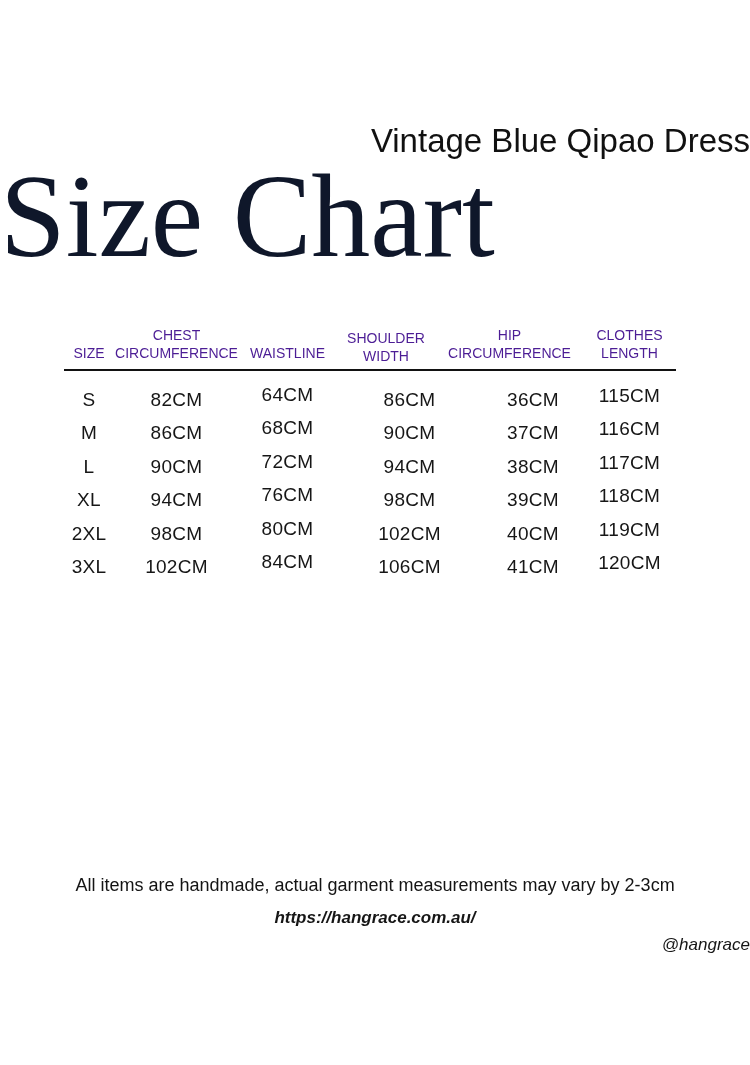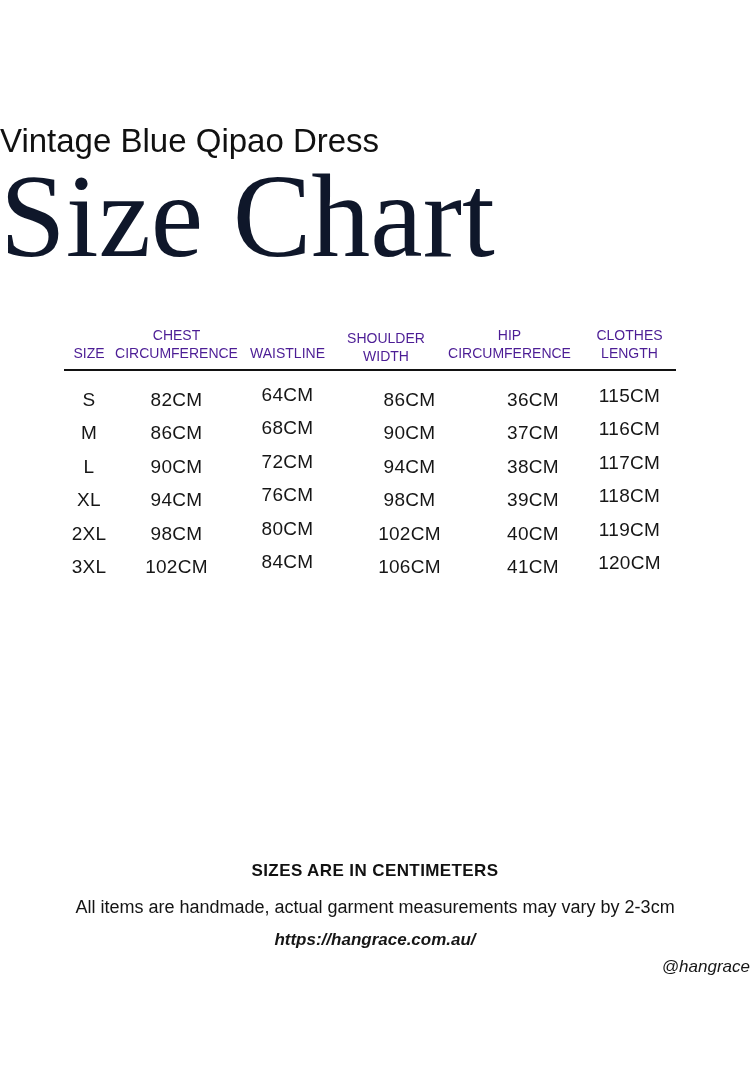--- a/index.html
+++ b/index.html
@@ -16,21 +16,21 @@
     font-family: "Liberation Sans", sans-serif;
     overflow: hidden;
   }
 
   
   .product-title {
     position: absolute;
     top: 124px;
     left: 0;
     width: 100%;
-    text-align: left;
+    text-align: right;
     font-size: 33px;
     line-height: 34px;
     letter-spacing: 0px;
     color: #111111;
   }
   .main-title {
     position: absolute;
     top: 158px;
     left: 0;
     width: 100%;
@@ -187,19 +187,18 @@
         <div class="tcell c2">102CM</div>
         <div class="tcell c3">84CM</div>
         <div class="tcell c4">106CM</div>
         <div class="tcell c5">41CM</div>
         <div class="tcell c6">120CM</div>
       </div>
     </div>
   </div>
 
   <div class="footer">
-    <div class="note-title">SIZES ARE IN CENTIMETERS</div>
     <div class="note-body">All items are handmade, actual garment measurements may vary by 2-3cm</div>
     <div class="website">https://hangrace.com.au/</div>
     <div class="handle">@hangrace</div>
   </div>
 
 </div>
 
 </body></html>

